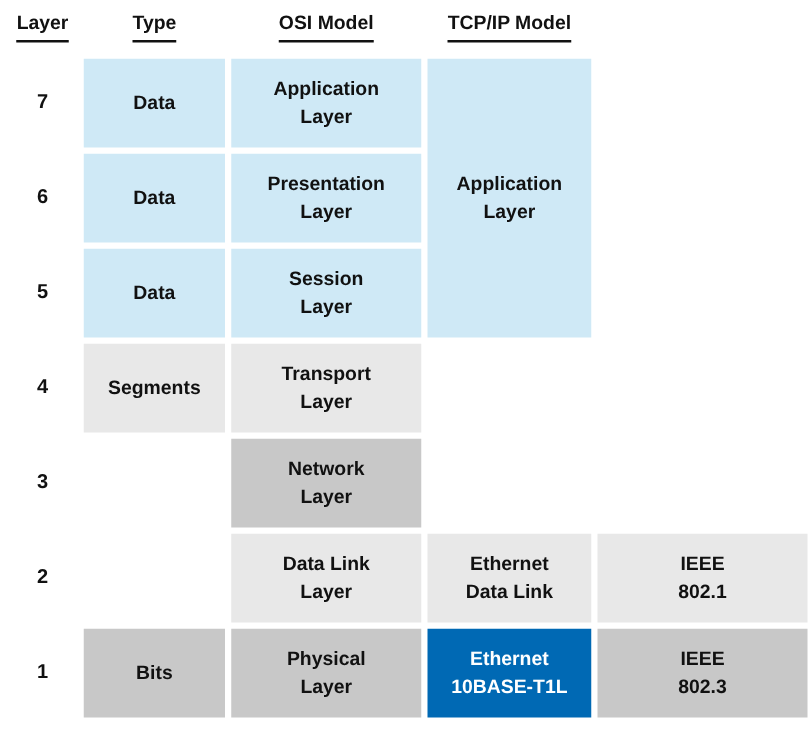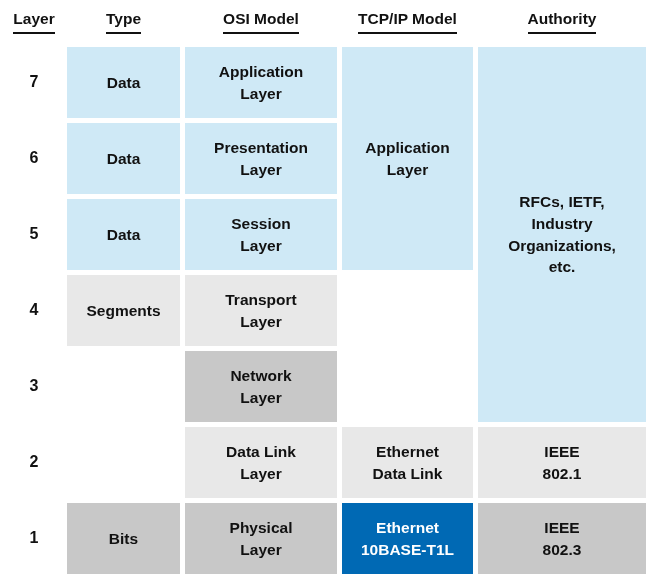--- a/index.html
+++ b/index.html
@@ -62,46 +62,39 @@
   </div>
   <div class="hdr" style="grid-area:1/3">
     <span>OSI Model</span>
   </div>
   <div class="hdr" style="grid-area:1/2">
     <span>Type</span>
   </div>
   <div class="hdr" style="grid-area:1/4">
     <span>TCP/IP Model</span>
   </div>
-  <div class="hdr" style="grid-area:1/5">
-    <span>Authority</span>
-  </div>
 
   <div class="cell layer-num" style="grid-area:2/1">7</div>
   <div class="cell blue" style="grid-area:2/2">Data</div>
   <div class="cell blue" style="grid-area:2/3">Application
 Layer</div>
 
   <div class="cell layer-num" style="grid-area:3/1">6</div>
   <div class="cell blue" style="grid-area:3/2">Data</div>
   <div class="cell blue" style="grid-area:3/3">Presentation
 Layer</div>
 
   <div class="cell layer-num" style="grid-area:4/1">5</div>
   <div class="cell blue" style="grid-area:4/2">Data</div>
   <div class="cell blue" style="grid-area:4/3">Session
 Layer</div>
 
   <div class="cell blue" style="grid-column:4; grid-row:2 / span 3">Application
 Layer</div>
 
-  <div class="cell blue" style="grid-column:5; grid-row:2 / span 5">RFCs, IETF,
-Industry
-Organizations,
-etc.</div>
 
   <div class="cell layer-num" style="grid-area:5/1">4</div>
   <div class="cell lgray" style="grid-area:5/2">Segments</div>
   <div class="cell lgray" style="grid-area:5/3">Transport
 Layer</div>
 
   <div class="cell layer-num" style="grid-area:6/1">3</div>
   <div class="cell mgray" style="grid-area:6/3">Network
 Layer</div>
 

